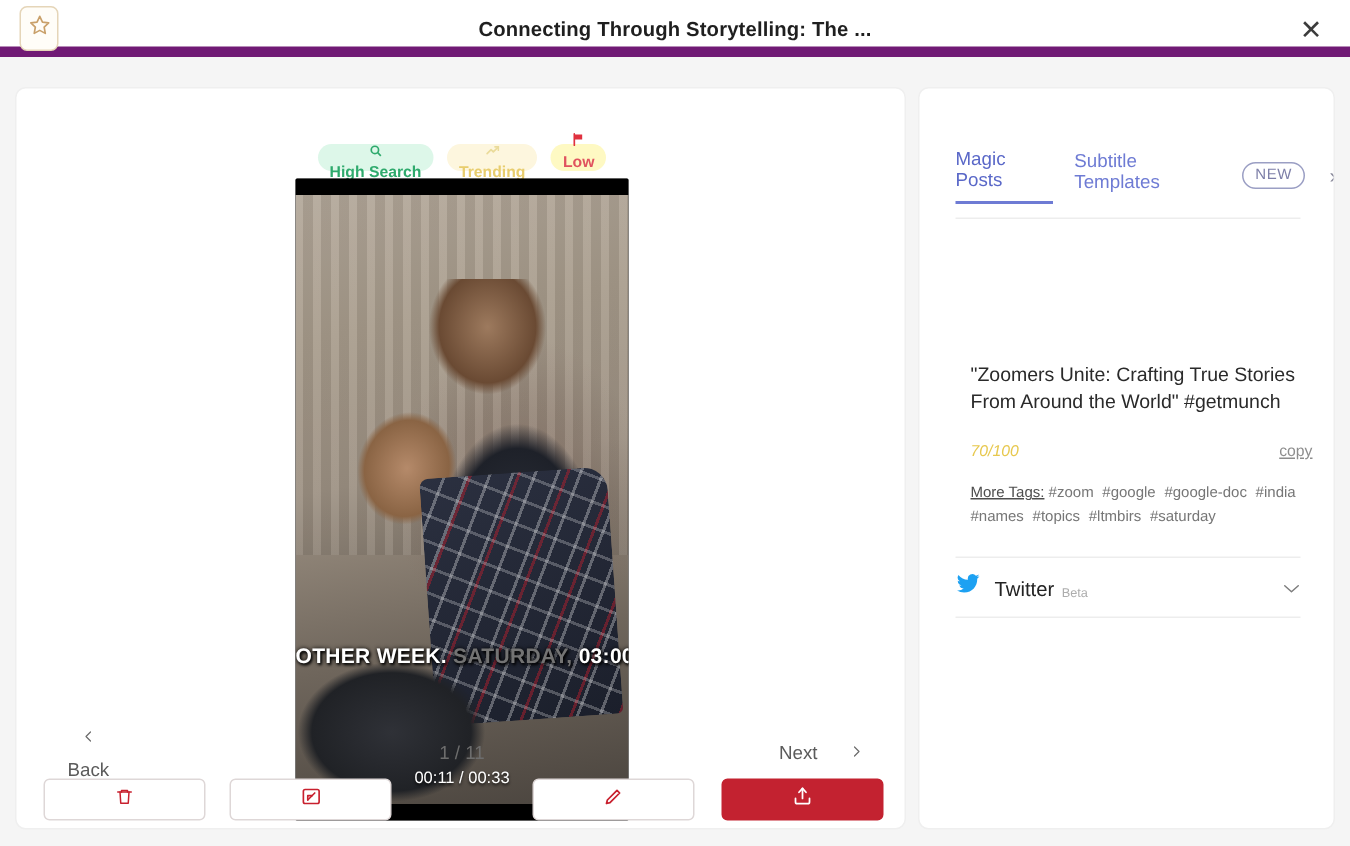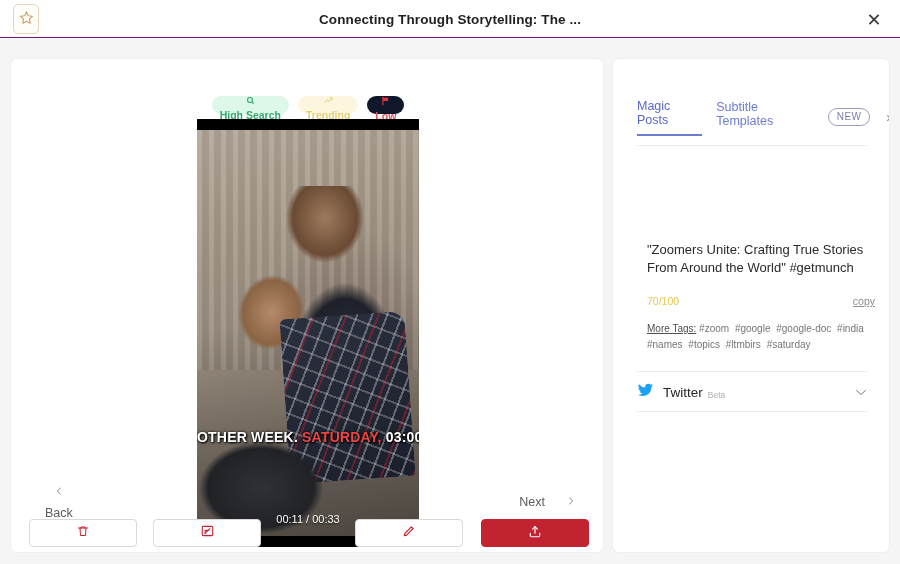--- a/index.html
+++ b/index.html
@@ -8,21 +8,21 @@
     background: #ffffff;
     font-family: "Liberation Sans", sans-serif;
     overflow: hidden;
   }
   body { position: relative; }
 
   
   .titlebar {
     position: absolute; left: 0; top: 0; width: 900px; height: 38px;
     background: #ffffff;
-    border-bottom: 1px solid #701a75;
+    border-bottom: 7px solid #701a75;
     display: flex; align-items: center;
   }
   .star-btn {
     position: absolute; left: 13px; top: 4px;
     width: 26px; height: 30px;
     border: 1px solid #e5d5b8; border-radius: 5px;
     background: #fffdf8;
     display: flex; align-items: center; justify-content: center;
   }
   .titlebar-title {
@@ -63,21 +63,21 @@
     display: flex; justify-content: center; gap: 9px;
   }
   .badge {
     display: inline-flex; align-items: center; gap: 4px;
     height: 18px; padding: 0 8px; border-radius: 9px;
     font-size: 10.5px; font-weight: bold; flex-direction: column;
   }
   .badge svg { display: block; }
   .badge.green { background: #ddf7e9; color: #2faa6d; }
   .badge.yellow { background: #fdf6de; color: #e8cd6e; }
-  .badge.red { background: #0f172a; color: #e0535f; }
+  .badge.red { background: #fef9c3; color: #e0535f; justify-content: flex-end; }
 
   
   .video-wrap {
     position: absolute; left: 186px; top: 60px;
     width: 222px; height: 428px;
     background: #000; overflow: hidden;
     border-radius: 1px;
   }
   .video-bg {
     position: absolute; left: 0; top: 11px; width: 222px; height: 406px;
@@ -119,21 +119,21 @@
   .video-bar { position: absolute; left: 0; width: 222px; height: 11px; background: #000; }
   .video-bar.top { top: 0; }
   .video-bar.bottom { bottom: 0; }
   .subtitle {
     position: absolute; left: 0; top: 310px; width: 222px;
     text-align: center; font-size: 14px; font-weight: bold;
     letter-spacing: .2px; white-space: nowrap;
     font-family: "Liberation Sans", sans-serif;
   }
   .subtitle span { color: #ffffff; text-shadow: 0 0 3px #000, 1px 1px 2px #000; }
-  .subtitle .hl { color: #ef4444; }
+  .subtitle .hl { color: #737373; }
   .video-time {
     position: absolute; left: 0; top: 394px; width: 222px;
     text-align: center; color: #ffffff; font-size: 11px;
     text-shadow: 0 1px 2px rgba(0,0,0,.8);
   }
 
   
   .pager {
     position: absolute; left: 0; top: 430px; width: 594px; height: 26px;
     display: flex; align-items: center;
@@ -186,21 +186,21 @@
   .sect-chev { margin-left: auto; color: #7d7d7d; font-size: 12px; }
 
   .post-text {
     position: absolute; left: 34px; top: 182px; width: 232px;
     font-size: 13px; line-height: 18px; color: #2a2a2a;
   }
   .meter-row {
     position: absolute; left: 34px; top: 236px; width: 228px;
     display: flex; align-items: center;
   }
-  .meter-count { font-size: 10.5px; color: #e7c84e; }
+  .meter-count { font-size: 10.5px; font-style: italic; color: #e7c84e; }
   .copy-link {
     margin-left: auto; font-size: 10.5px; color: #8d8d8d;
     text-decoration: underline;
   }
   .meter-warn {
     position: absolute; left: 34px; top: 251px; width: 228px;
     font-size: 10.5px; font-style: italic; color: #e7c84e;
     display: flex; align-items: center; gap: 4px;
   }
   .more-tags {
@@ -275,20 +275,21 @@
 
     <div class="pager">
       <div class="back">
         <span>
           <svg width="8" height="12" viewBox="0 0 24 24" fill="none" stroke="#6b6b6b" stroke-width="2.4" stroke-linecap="round" stroke-linejoin="round">
               <polyline points="16,3 7,12 16,21"></polyline>
             </svg>
         </span>
         <span>Back</span>
       </div>
+      <div class="count">1 / 11</div>
       <div class="next">
         <span>Next</span>
         <span>
           <svg width="8" height="12" viewBox="0 0 24 24" fill="none" stroke="#6b6b6b" stroke-width="2.4" stroke-linecap="round" stroke-linejoin="round">
               <polyline points="8,3 17,12 8,21"></polyline>
             </svg>
         </span>
       </div>
     </div>
 

